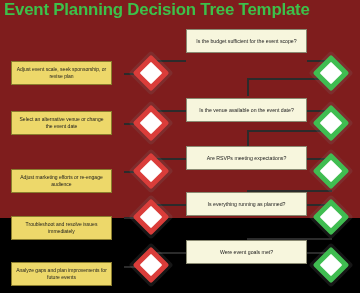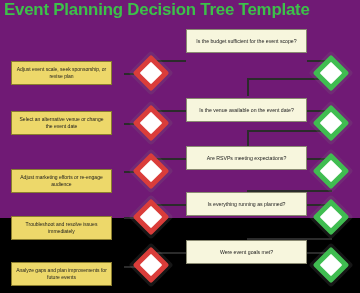--- a/index.html
+++ b/index.html
@@ -9,21 +9,21 @@
     height: 293px;
     background: #000000;
     overflow: hidden;
     font-family: "Liberation Sans", sans-serif;
   }
 
   #canvas {
     position: relative;
     width: 360px;
     height: 218px;
-    background: #701a75;
+    background: #7f1d1d;
   }
 
   
   .title {
     position: absolute;
     left: 4px;
     top: 0px;
     width: 352px;
     height: 20px;
     color: #3dc04a;

